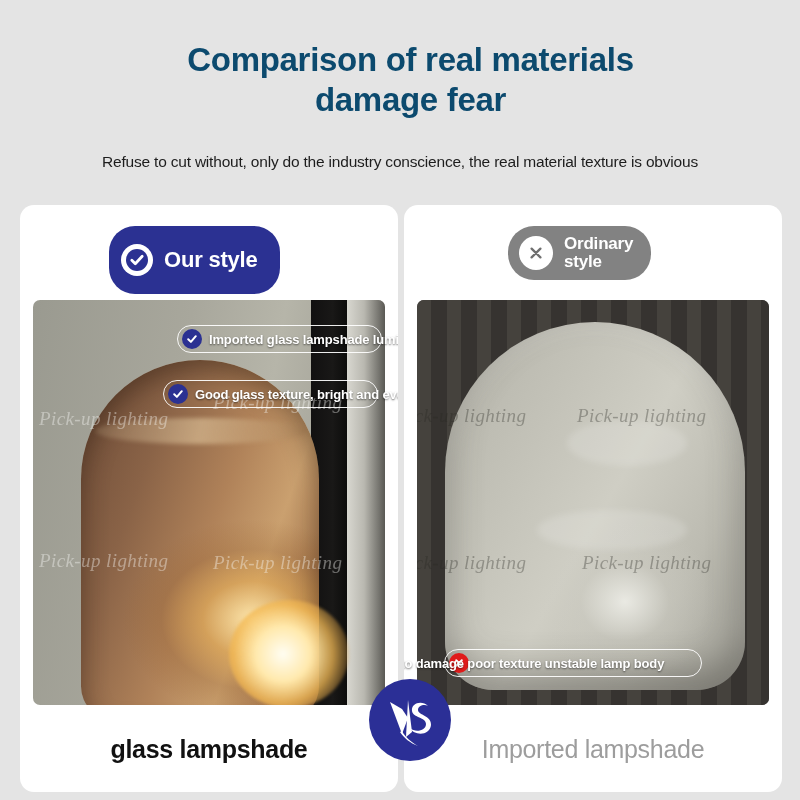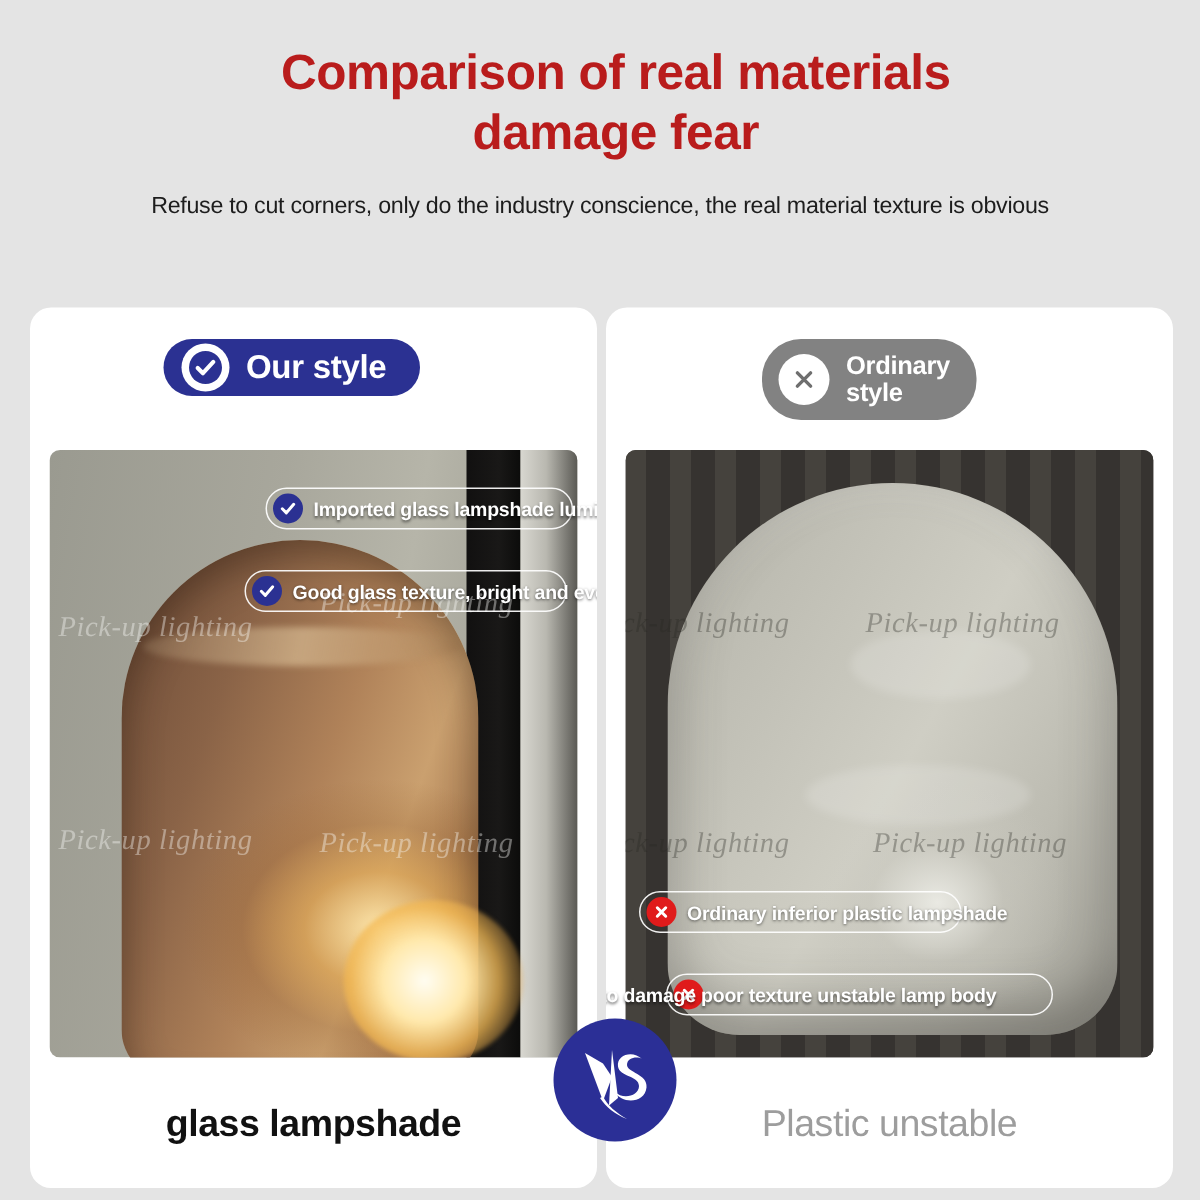--- a/index.html
+++ b/index.html
@@ -18,25 +18,25 @@
   
   .header {
     position: absolute;
     left: 0;
     top: 0;
     width: 800px;
     height: 185px;
     text-align: center;
   }
   .title {
-    margin: 0;
+    margin: 12px;
     padding-top: 28px;
     font-size: 33px;
     font-weight: bold;
-    color: #b91c1c;
+    color: #0c4a6e;
     line-height: 1.22;
     letter-spacing: -0.3px;
     font-family: "Liberation Sans", sans-serif;
     padding-left: 21px;
   }
   .subtitle {
     margin: 0;
     padding-top: 20px;
     font-size: 15.5px;
     color: #1d1d1d;
@@ -69,21 +69,21 @@
     position: absolute;
     top: 21px;
     display: flex;
     align-items: center;
     border-radius: 26px;
     z-index: 6;
     box-sizing: border-box;
   }
   .badge-ours {
     left: 89px;
-    height: 38px;
+    height: 68px;
     padding: 0 22px 0 12px;
     background: #2b3192;
   }
   .badge-ordinary {
     left: 104px;
     height: 54px;
     padding: 0 18px 0 11px;
     background: #828282;
   }
   .badge-mark {
@@ -290,21 +290,21 @@
   }
 </style>
 </head>
 <body>
 
 <div class="header">
   <h1 class="title">
     <span>Comparison of real materials</span><br>
     <span>damage fear</span>
   </h1>
-  <p class="subtitle">Refuse to cut corners, only do the industry conscience, the real material texture is obvious</p>
+  <p class="subtitle">Refuse to cut without, only do the industry conscience, the real material texture is obvious</p>
 </div>
 
 <div class="panels">
 
   <div class="card card-left">
 
     <div class="photo">
       <div class="photo-left-bg"></div>
       <div class="photo-left-darkbar"></div>
       <div class="photo-left-rightstrip"></div>
@@ -367,39 +367,31 @@
       <span class="badge-mark">
         <svg width="24" height="24" viewBox="0 0 24 24">
           <circle cx="12" cy="12" r="12" fill="#ffffff"></circle>
           <path d="M7.6 7.6 L16.4 16.4 M16.4 7.6 L7.6 16.4" stroke="#6f6f6f" stroke-width="2.3" stroke-linecap="round"></path>
         </svg>
       </span>
       <span class="badge-text">Ordinary
 style</span>
     </div>
 
-    <div class="pill" style="left:22px; top:389px; width:215px;">
-      <span class="pill-icon pill-icon-bad">
-        <svg width="14" height="14" viewBox="0 0 14 14">
-          <path d="M4.2 4.2 L9.8 9.8 M9.8 4.2 L4.2 9.8" stroke="#ffffff" stroke-width="2" stroke-linecap="round"></path>
-        </svg>
-      </span>
-      <span class="pill-text">Ordinary inferior plastic lampshade</span>
-    </div>
 
     <div class="pill pill-overflow-left" style="left:40px; top:444px; width:258px;">
       <span class="pill-icon pill-icon-bad">
         <svg width="14" height="14" viewBox="0 0 14 14">
           <path d="M4.2 4.2 L9.8 9.8 M9.8 4.2 L4.2 9.8" stroke="#ffffff" stroke-width="2" stroke-linecap="round"></path>
         </svg>
       </span>
       <span class="pill-text">Easy to damage poor texture unstable lamp body</span>
     </div>
 
-    <div class="caption caption-bad">Plastic unstable</div>
+    <div class="caption caption-bad">Imported lampshade</div>
   </div>
 
   <div class="vs">
     <svg width="64" height="64" viewBox="0 0 64 64">
       <path d="M12 14 L24 46 L30 30 L24 21 Z" fill="#ffffff"></path>
       <path d="M30 12 L34 44 L28 49 Z" fill="#ffffff"></path>
       <path d="M50 18 C44 12, 33 15, 34 23 C35 30, 48 29, 48 36 C48 43, 37 45, 32 40
                C36 48, 52 48, 53 37 C54 28, 40 27, 40 22 C40 17, 47 16, 50 18 Z" fill="#ffffff"></path>
       <path d="M22 44 C26 50, 32 55, 40 58 C33 54, 27 49, 24 43 Z" fill="#ffffff"></path>
     </svg>

